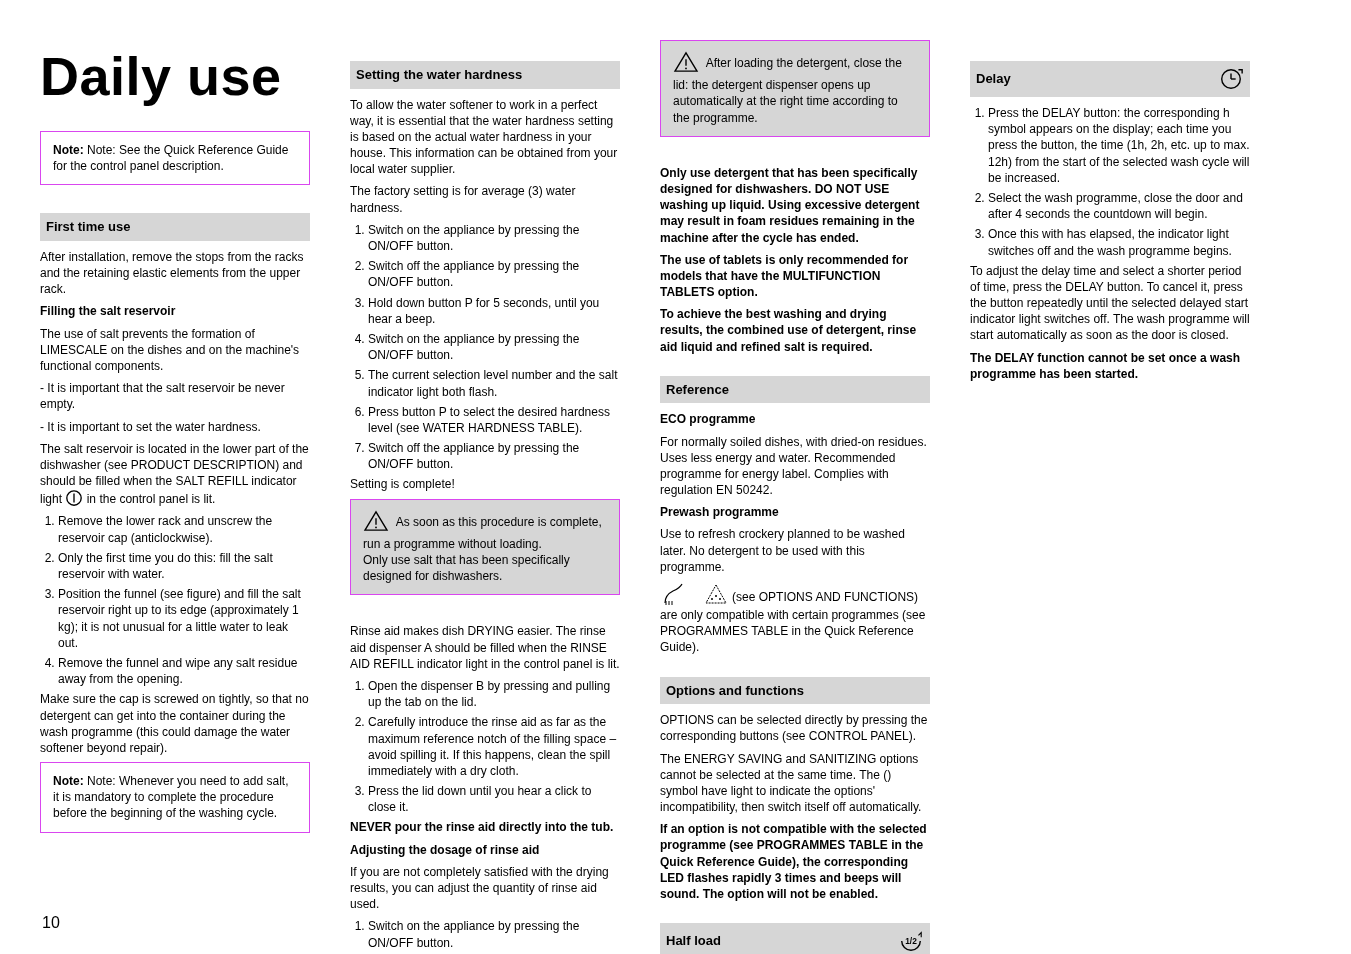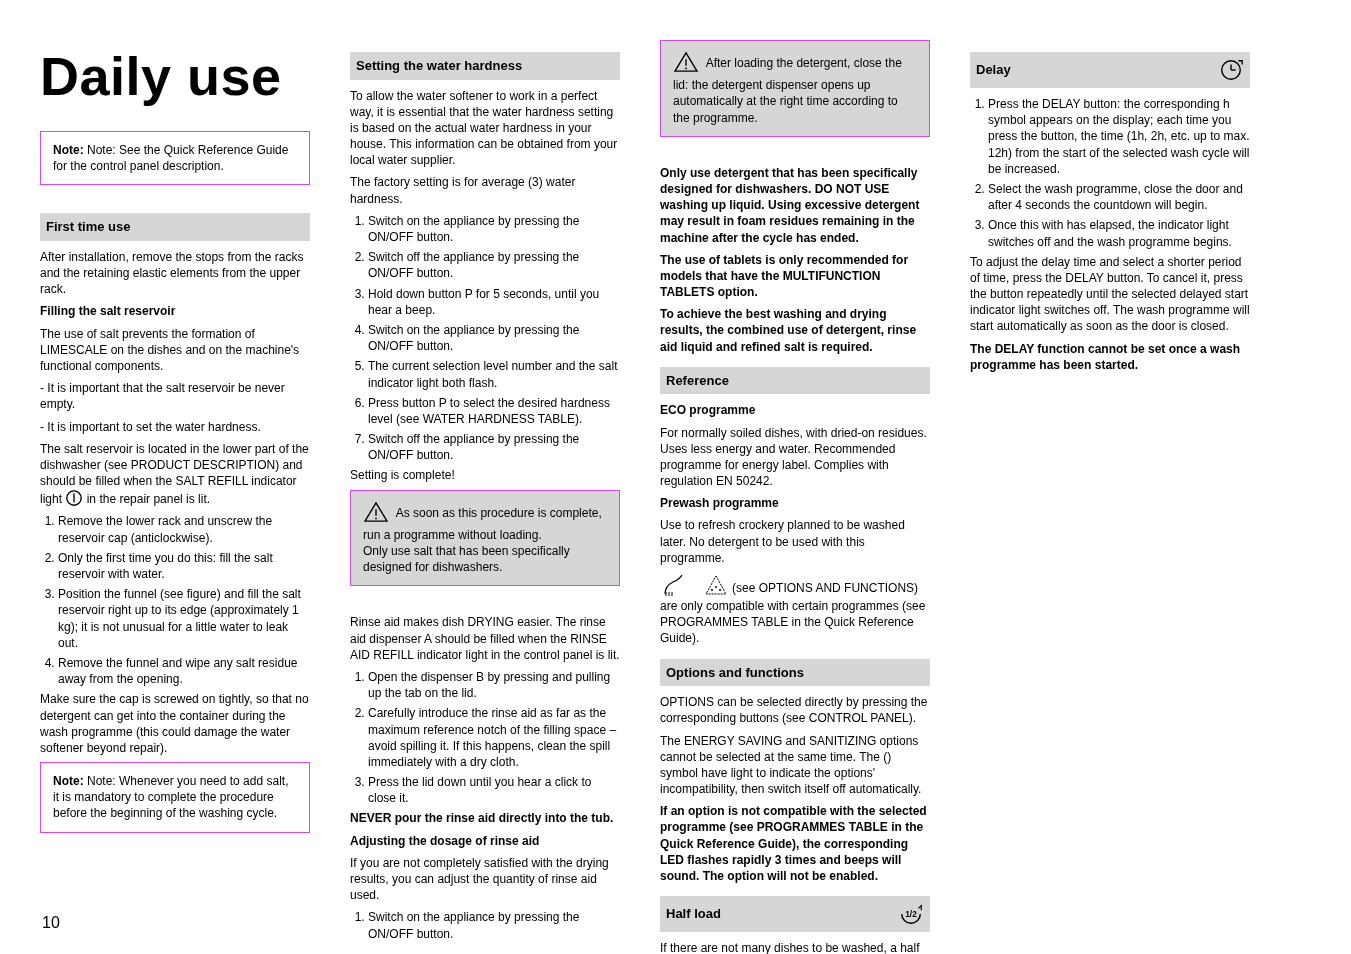--- a/index.html
+++ b/index.html
@@ -38,21 +38,21 @@
     padding: 10px 12px;
     margin-bottom: 28px;
   }
   .note-box.grey {
     background: #d6d6d6;
   }
   .section-title {
     background: #d6d6d6;
     font-weight: bold;
     padding: 5px 6px;
-    margin-top: 12px;
+    margin-top: 21px;
     margin-bottom: 8px;
     font-size: 13px;
     display: flex;
     align-items: center;
     justify-content: space-between;
   }
   p, li { margin-bottom: 6px; }
   ul { list-style: none; }
   ul li::before { content: "- "; }
   ol { padding-left: 18px; }
@@ -99,21 +99,21 @@
       <li>It is important to set the water hardness.</li>
     </ul>
     <p>
       <span>The salt reservoir is located in the lower part of the dishwasher (see PRODUCT DESCRIPTION) and should be filled when the SALT REFILL indicator light </span>
       <span class="inline-icon">
         <svg viewBox="0 0 20 20">
             <circle cx="10" cy="10" r="8" fill="none" stroke="#000" stroke-width="1.5"></circle>
             <line x1="10" y1="5" x2="10" y2="15" stroke="#000" stroke-width="1.5"></line>
           </svg>
       </span>
-      <span> in the repair panel is lit.</span>
+      <span> in the control panel is lit.</span>
     </p>
     <ol>
       <li>Remove the lower rack and unscrew the reservoir cap (anticlockwise).</li>
       <li>Only the first time you do this: fill the salt reservoir with water.</li>
       <li>Position the funnel (see figure) and fill the salt reservoir right up to its edge (approximately 1 kg); it is not unusual for a little water to leak out.</li>
       <li>Remove the funnel and wipe any salt residue away from the opening.</li>
     </ol>
     <p>Make sure the cap is screwed on tightly, so that no detergent can get into the container during the wash programme (this could damage the water softener beyond repair).</p>
 
     <div class="note-box">

